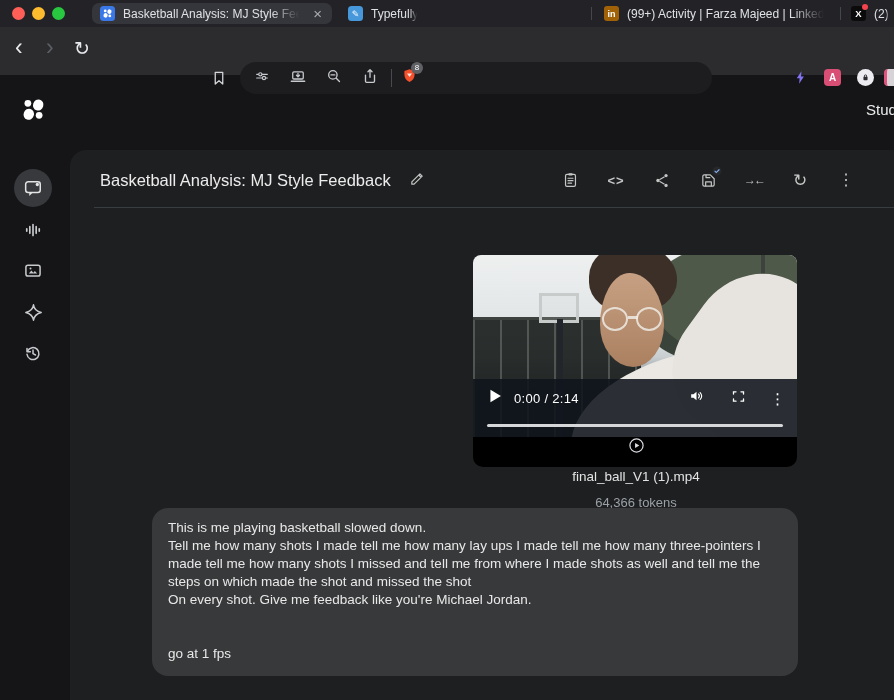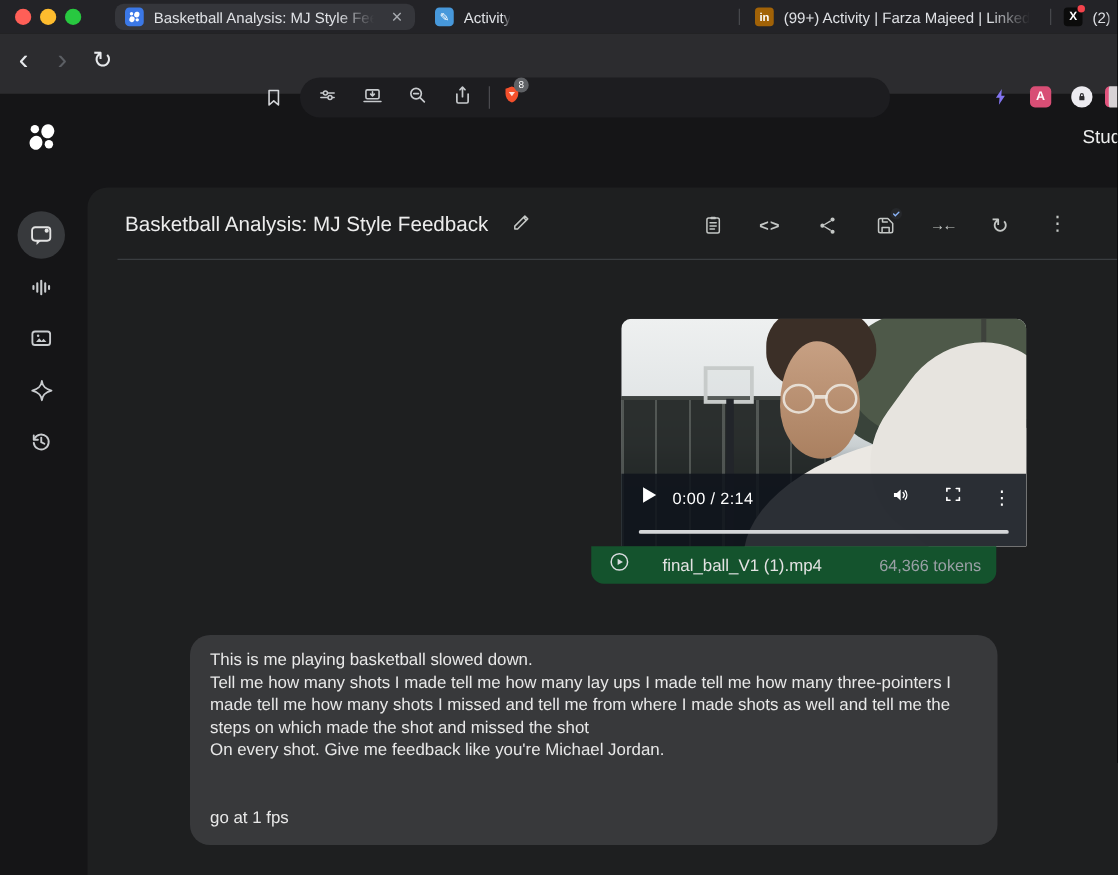--- a/index.html
+++ b/index.html
@@ -56,21 +56,21 @@
   
   .panel { left:70px; top:150px; width:824px; height:550px; background:#1e1f20; border-top-left-radius:16px; }
   .p-title-row { left:30px; top:14px; height:32px; display:flex; align-items:center; gap:18px; }
   .p-title { font-size:16.5px; font-weight:500; color:#ececec; }
   .p-tools { left:490px; top:14px; height:32px; display:flex; align-items:center; gap:26px; }
   .p-tools .tool { width:20px; height:22px; display:flex; align-items:center; justify-content:center; color:#c4c7c5; cursor:pointer; position:relative; }
   .glyph-icon { font-size:16px; color:#c4c7c5; line-height:1; }
   .divider { left:24px; top:57px; width:800px; height:1px; background:#3a3d40; }
 
   
-  .videobox { left:403px; top:105px; width:324px; height:182px; border-radius:8px 8px 0 0; overflow:hidden; background:#0c0e12;margin-left:24px; }
+  .videobox { left:403px; top:105px; width:324px; height:182px; border-radius:8px 8px 0 0; overflow:hidden; background:#0c0e12; }
   .thumb { position:absolute; inset:0; }
   .sky { position:absolute; inset:0; background:linear-gradient(180deg,#eef0f0 0%,#e0e4e5 42%,#c9cfd1 56%,#a9b1b5 62%,#8d979c 70%); }
   .trees { position:absolute; right:-14px; top:-8px; width:158px; height:108px; background:#4e5949; border-radius:42% 30% 45% 50%; box-shadow:-18px 14px 0 -6px #39433a, 14px 30px 0 -8px #333d34; }
   .court { position:absolute; left:0; bottom:0; width:100%; height:58px; background:linear-gradient(#5a6770,#414f58); }
   .fence { position:absolute; left:0; top:62px; width:168px; height:120px; background:rgba(27,31,30,.92); border-top:3px solid #3d423f;
     background-image:repeating-linear-gradient(90deg, rgba(130,136,131,.45) 0 2px, transparent 2px 27px); }
   .bboard { position:absolute; left:66px; top:38px; width:40px; height:30px; border:3px solid #c7cbca; background:rgba(205,210,210,.18); }
   .bpole { position:absolute; left:84px; top:64px; width:6px; height:118px; background:#22252a; }
   .rpole { position:absolute; left:288px; top:0; width:4px; height:100px; background:#3e423c; }
   .shirt { position:absolute; left:96px; top:96px; width:268px; height:150px; background:#ebe8e3; transform:rotate(-12deg); border-radius:50% 30% 0 0; }
@@ -78,22 +78,22 @@
   .hair { position:absolute; left:116px; top:-12px; width:88px; height:70px; background:#3b2f27; border-radius:48% 52% 46% 44%; }
   .face { position:absolute; left:127px; top:18px; width:64px; height:94px; background:linear-gradient(#c7a083,#aa8060); border-radius:46% 54% 48% 52% / 55% 55% 45% 45%; }
   .lens { position:absolute; top:52px; width:26px; height:24px; border:2.5px solid rgba(238,235,228,.85); border-radius:50%; }
   .bridge { position:absolute; left:155px; top:61px; width:10px; height:2.5px; background:rgba(238,235,228,.85); }
   .vcontrols { position:absolute; left:0; bottom:0; width:100%; height:58px; background:rgba(16,20,28,.88); }
   .vrow { position:absolute; left:0; top:5px; width:100%; height:28px; display:flex; align-items:center; }
   .vtime { font-size:13px; color:#fff; letter-spacing:.3px; }
   .vprogress { position:absolute; left:14px; right:14px; bottom:10px; height:3.5px; border-radius:2px; background:#d5d7d9; }
 
   
-  .filebar { left:403px; top:287px; width:324px; height:30px; background:#14532d; border-radius:0 0 10px 10px;
-    display:flex; align-items:center; padding:0 12px 0 14px; gap:26px; }
+  .filebar { left:403px; top:287px; width:324px; height:30px; background:#000000; border-radius:0 0 10px 10px;
+    display:flex; align-items:center; padding:0 12px 0 14px; gap:11px;flex-direction:column; }
   .fname { font-size:13.5px; color:#e3e3e3; flex:1 1 auto; white-space:nowrap; }
   .ftokens { font-size:13px; color:#9aa0a6; white-space:nowrap; }
 
   
   .bubble { left:82px; top:358px; width:646px; background:#38393b; border-radius:16px; padding:11px 16px 13px; }
   .bubble-text { font-size:13.5px; line-height:18px; color:#e8e8e8; white-space:pre-wrap; }
 </style>
 </head>
 <body>
 
@@ -116,21 +116,21 @@
           </svg>
       </div>
       <div class="tab-label" style="flex:1 1 auto">Basketball Analysis: MJ Style Feedback</div>
       <div class="tab-close">×</div>
     </div>
 
     <div class="abs tab" style="left:340px;width:246px;padding:0 8px;gap:8px;">
       <div class="favicon" style="background:#4798db">
         <span style="color:#fff;font-size:9px">✎</span>
       </div>
-      <div class="tab-label">Activity</div>
+      <div class="tab-label">Typefully</div>
     </div>
 
     <div class="abs tab-sep" style="left:591px"></div>
 
     <div class="abs tab" style="left:596px;width:240px;padding:0 8px;gap:8px;">
       <div class="favicon" style="background:#a16207;border-radius:3px">
         <span style="color:#fff;font-size:9px;font-weight:bold">in</span>
       </div>
       <div class="tab-label" style="flex:1 1 auto">(99+) Activity | Farza Majeed | LinkedIn</div>
     </div>

